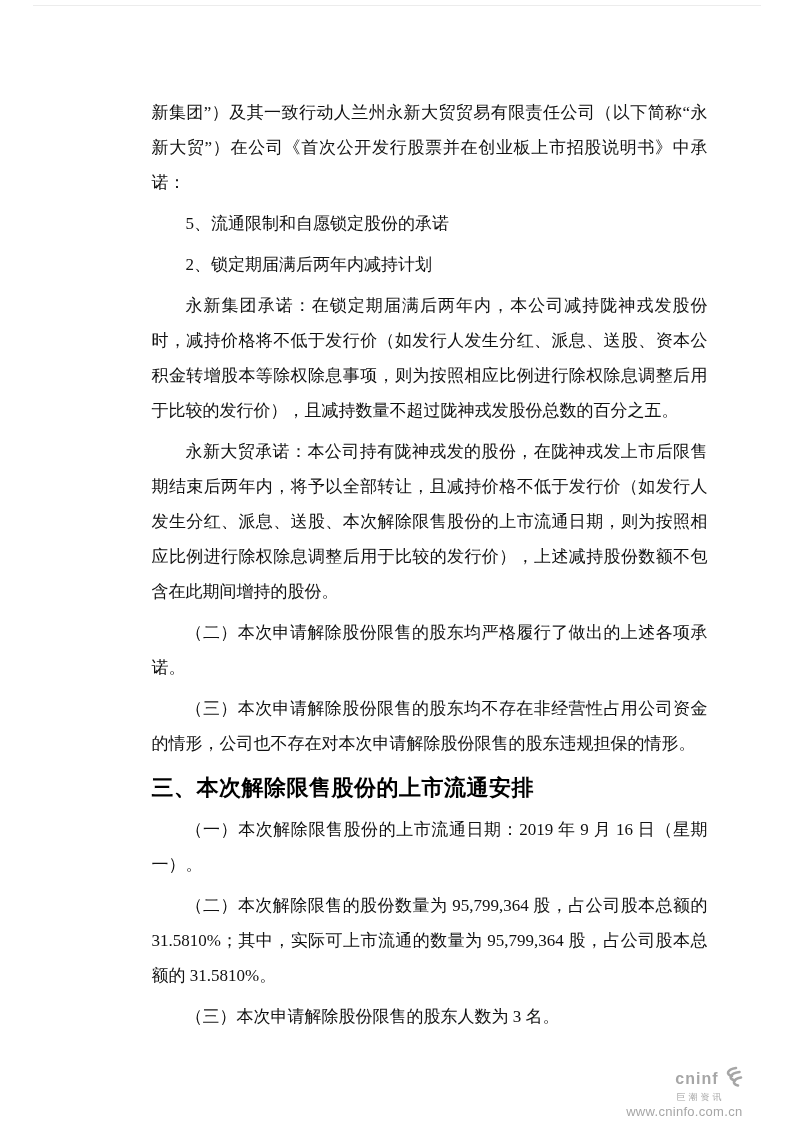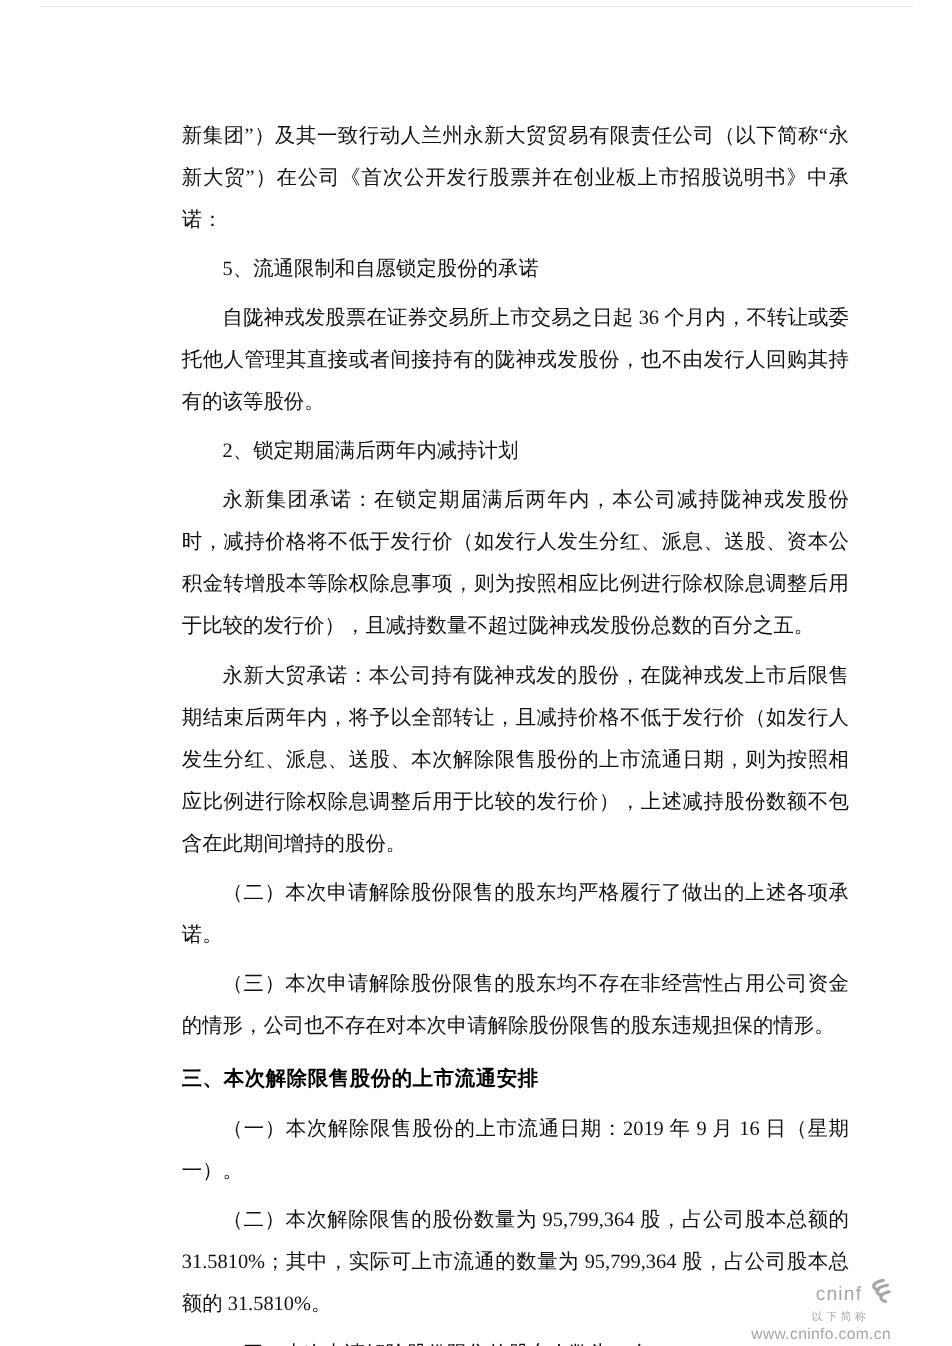--- a/index.html
+++ b/index.html
@@ -37,21 +37,21 @@
   .doc-body p.body {
     text-indent: 2em;
   }
   .doc-body p.body-noindent {
     text-indent: 0;
   }
   .doc-body p.heading {
     font-family: "Liberation Sans", "DejaVu Sans", sans-serif;
     font-weight: 700;
     text-indent: 0;
-    font-size: 17px;
+    font-size: 22px;
     letter-spacing: 0.5px;
     padding-top: 6px;
     padding-bottom: 4px;
     color: #000000;
   }
   .footer-logo {
     position: absolute;
     right: 18px;
     bottom: 8px;
     text-align: right;
@@ -60,21 +60,21 @@
     line-height: 1.1;
     user-select: none;
   }
   .logo-row {
     display: flex;
     align-items: center;
     justify-content: flex-end;
     gap: 2px;
   }
   .logo-word {
-    font-weight: 400;
+    font-weight: 700;
     font-size: 16px;
     letter-spacing: 1px;
   }
   .swirl-icon {
     display: inline-block;
   }
   .logo-cn {
     font-size: 9px;
     letter-spacing: 3px;
     margin-top: 1px;
@@ -87,21 +87,20 @@
   }
 </style>
 </head>
 <body>
 
 <div class="page">
 
   <div class="doc-body" id="doc-body">
       <p class="body-noindent">新集团”）及其一致行动人兰州永新大贸贸易有限责任公司（以下简称“永新大贸”）在公司《首次公开发行股票并在创业板上市招股说明书》中承诺：</p>
       <p class="body">5、流通限制和自愿锁定股份的承诺</p>
-      <p class="body">自陇神戎发股票在证券交易所上市交易之日起 36 个月内，不转让或委托他人管理其直接或者间接持有的陇神戎发股份，也不由发行人回购其持有的该等股份。</p>
       <p class="body">2、锁定期届满后两年内减持计划</p>
       <p class="body">永新集团承诺：在锁定期届满后两年内，本公司减持陇神戎发股份时，减持价格将不低于发行价（如发行人发生分红、派息、送股、资本公积金转增股本等除权除息事项，则为按照相应比例进行除权除息调整后用于比较的发行价），且减持数量不超过陇神戎发股份总数的百分之五。</p>
       <p class="body">永新大贸承诺：本公司持有陇神戎发的股份，在陇神戎发上市后限售期结束后两年内，将予以全部转让，且减持价格不低于发行价（如发行人发生分红、派息、送股、本次解除限售股份的上市流通日期，则为按照相应比例进行除权除息调整后用于比较的发行价），上述减持股份数额不包含在此期间增持的股份。</p>
       <p class="body">（二）本次申请解除股份限售的股东均严格履行了做出的上述各项承诺。</p>
       <p class="body">（三）本次申请解除股份限售的股东均不存在非经营性占用公司资金的情形，公司也不存在对本次申请解除股份限售的股东违规担保的情形。</p>
       <p class="heading">三、本次解除限售股份的上市流通安排</p>
       <p class="body">（一）本次解除限售股份的上市流通日期：2019 年 9 月 16 日（星期一）。</p>
       <p class="body">（二）本次解除限售的股份数量为 95,799,364 股，占公司股本总额的 31.5810%；其中，实际可上市流通的数量为 95,799,364 股，占公司股本总额的 31.5810%。</p>
       <p class="body">（三）本次申请解除股份限售的股东人数为 3 名。</p>
     </div>
@@ -110,17 +109,17 @@
     <div class="logo-row">
       <span class="logo-word">cninf</span>
       <span class="swirl-icon">
         <svg width="22" height="22" viewBox="0 0 22 22" fill="none">
           <path d="M15 2 C6 3.5 4.5 8.5 11 10" stroke="#a6a6a6" stroke-width="2.6" stroke-linecap="round"></path>
           <path d="M18.5 6 C8.5 7.5 7 13 14 14.5" stroke="#a6a6a6" stroke-width="2.6" stroke-linecap="round"></path>
           <path d="M20 11.5 C12 13 10.5 18 17 19.5" stroke="#a6a6a6" stroke-width="2.6" stroke-linecap="round"></path>
         </svg>
       </span>
     </div>
-    <div class="logo-cn">以下简称</div>
+    <div class="logo-cn">巨潮资讯</div>
     <div class="logo-url">www.cninfo.com.cn</div>
   </div>
 
 </div>
 
 </body></html>

